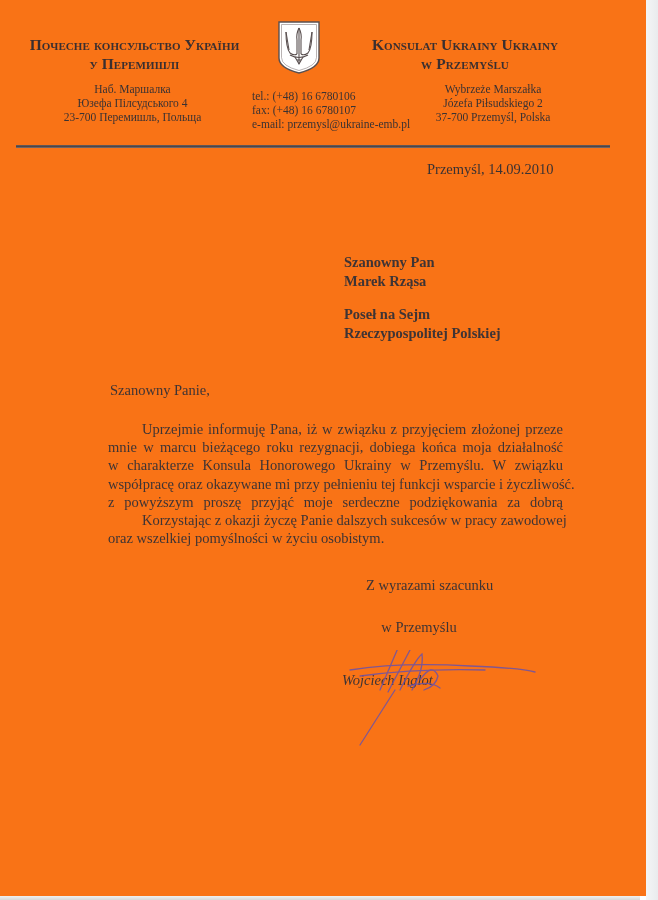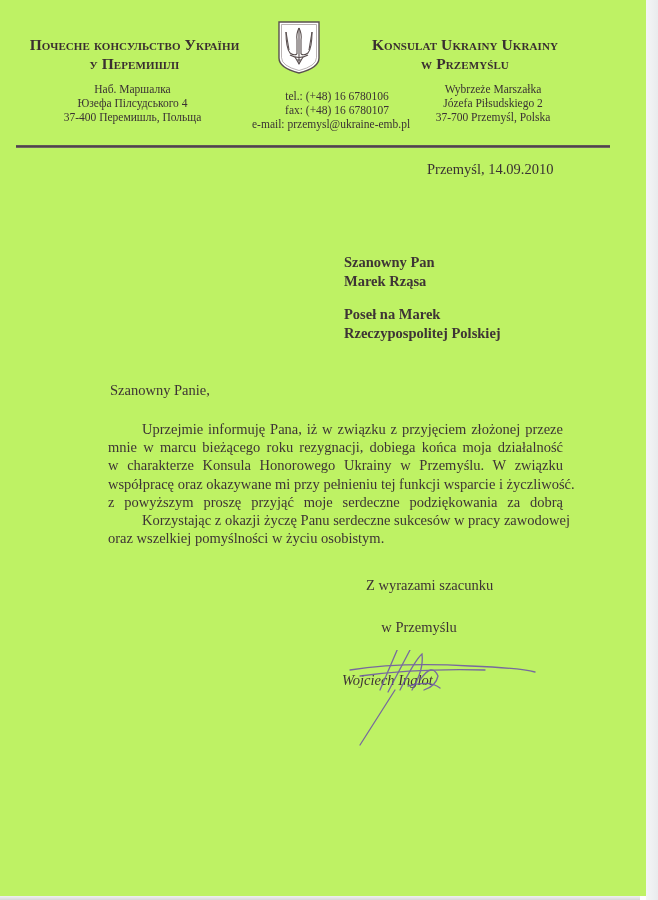--- a/index.html
+++ b/index.html
@@ -5,21 +5,21 @@
     html, body { margin: 0; padding: 0; }
     body {
       width: 658px; height: 900px; overflow: hidden;
       background: #fefefe;
       font-family: "Liberation Serif", serif;
       color: #3e3435;
       position: relative;
     }
     .page {
       position: absolute; left: 0; top: 0; width: 646px; height: 896px;
-      background: #bef264;
+      background: #f97316;
     }
     .scan-edge-right {
       position: absolute; right: 0; top: 0; width: 12px; height: 900px;
       background: linear-gradient(to right, #f4f5f6, #e9ebed);
     }
     .scan-edge-bottom {
       position: absolute; left: 0; bottom: 0; width: 640px; height: 4px;
       background: linear-gradient(to bottom, #f0f0f0, #d8d8d8);
     }
     .abs { position: absolute; white-space: nowrap; }
@@ -28,21 +28,21 @@
     .lh-title {
       font-weight: bold; font-variant: small-caps; font-size: 15.5px;
       color: #3a2f30; text-align: center; line-height: 19px; letter-spacing: 0.1px;
     }
     .lh-left-title { left: 22px; top: 35px; width: 225px; }
     .lh-right-title { left: 365px; top: 35px; width: 200px; }
     .lh-addr { font-size: 11.5px; line-height: 14px; text-align: center; color: #3a3233; }
     .lh-left-addr { left: 50px; top: 82px; width: 165px; }
     .lh-right-addr { left: 420px; top: 82px; width: 146px; }
     .lh-contact { left: 252px; top: 89px; width: 170px; font-size: 11.5px; line-height: 14px; text-align: right; color: #3a3233; }
-    .lh-contact .row { text-align: center; }
+    .lh-contact .row { text-align: left; }
     .lh-contact .row.email { text-align: left; margin-right: -6px; }
     .emblem { left: 277px; top: 20px; width: 44px; height: 55px; }
     .divider {
       position: absolute; left: 16px; top: 145px; width: 594px; height: 3px;
       background: linear-gradient(to bottom, #6a6060, #4a4040 60%, #8a8080);
     }
 
     .date { left: 427px; top: 161px; font-size: 14.5px; color: #3a3233; }
 
     .recipient { left: 344px; font-size: 14.5px; font-weight: bold; line-height: 19px; color: #3e3435; }
@@ -70,21 +70,21 @@
 
 <div class="page">
 
   <div class="abs lh-title lh-left-title">
     <div>Почесне консульство України</div>
     <div>у Перемишлі</div>
   </div>
   <div class="abs lh-addr lh-left-addr">
     <div>Наб. Маршалка</div>
     <div>Юзефа Пілсудського 4</div>
-    <div>37-400 Перемишль, Польща</div>
+    <div>23-700 Перемишль, Польща</div>
   </div>
 
   <svg class="abs emblem" viewBox="0 0 44 55">
     <path d="M2 2 H42 V38 Q42 48 22 53 Q2 48 2 38 Z" fill="#fff" stroke="#5a5050" stroke-width="1.4"></path>
     <path d="M4.5 4.5 H39.5 V37.5 Q39.5 46 22 50.5 Q4.5 46 4.5 37.5 Z" fill="none" stroke="#8a8080" stroke-width="0.6"></path>
     <g fill="none" stroke="#5a5050" stroke-width="1.1">
       <path d="M22 8 L22 44"></path>
       <path d="M22 8 Q19 14 20 20 L20 34"></path>
       <path d="M22 8 Q25 14 24 20 L24 34"></path>
       <path d="M9 12 Q9 28 13 33 Q17 36 20 34"></path>
@@ -115,33 +115,33 @@
 
   <div class="divider"></div>
 
   <div class="abs date">Przemyśl, 14.09.2010</div>
 
   <div class="abs recipient recipient-1">
     <div>Szanowny Pan</div>
     <div>Marek Rząsa</div>
   </div>
   <div class="abs recipient recipient-2">
-    <div>Poseł na Marek</div>
+    <div>Poseł na Sejm</div>
     <div>Rzeczypospolitej Polskiej</div>
   </div>
 
   <div class="abs salutation">Szanowny Panie,</div>
 
   <div class="body-text">
     <span class="line indent">Uprzejmie informuję Pana, iż w związku z przyjęciem złożonej przeze</span>
     <span class="line">mnie w marcu bieżącego roku rezygnacji, dobiega końca moja działalność</span>
     <span class="line">w charakterze Konsula Honorowego Ukrainy w Przemyślu. W związku</span>
     <span class="line last">współpracę oraz okazywane mi przy pełnieniu tej funkcji wsparcie i życzliwość.</span>
     <span class="line">z powyższym proszę przyjąć moje serdeczne podziękowania za dobrą</span>
-    <span class="line indent">Korzystając z okazji życzę Panu serdeczne sukcesów w pracy zawodowej</span>
+    <span class="line indent">Korzystając z okazji życzę Panie dalszych sukcesów w pracy zawodowej</span>
     <span class="line last">oraz wszelkiej pomyślności w życiu osobistym.</span>
   </div>
 
   <div class="abs closing">Z wyrazami szacunku</div>
   <div class="abs sig-title">
     <div>w Przemyślu</div>
   </div>
   <div class="abs sig-name">Wojciech Inglot</div>
 
   <svg class="abs signature" viewBox="0 0 220 100">

